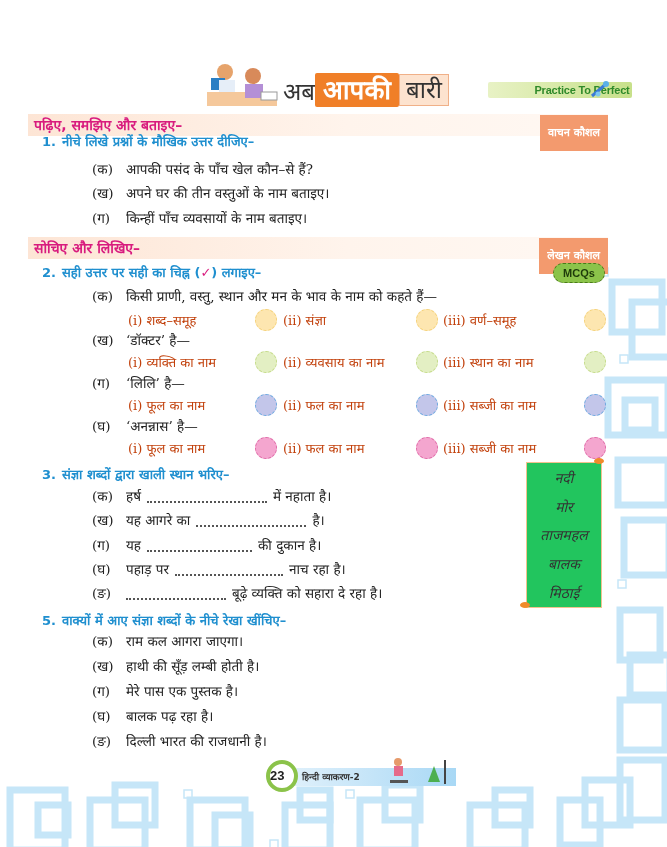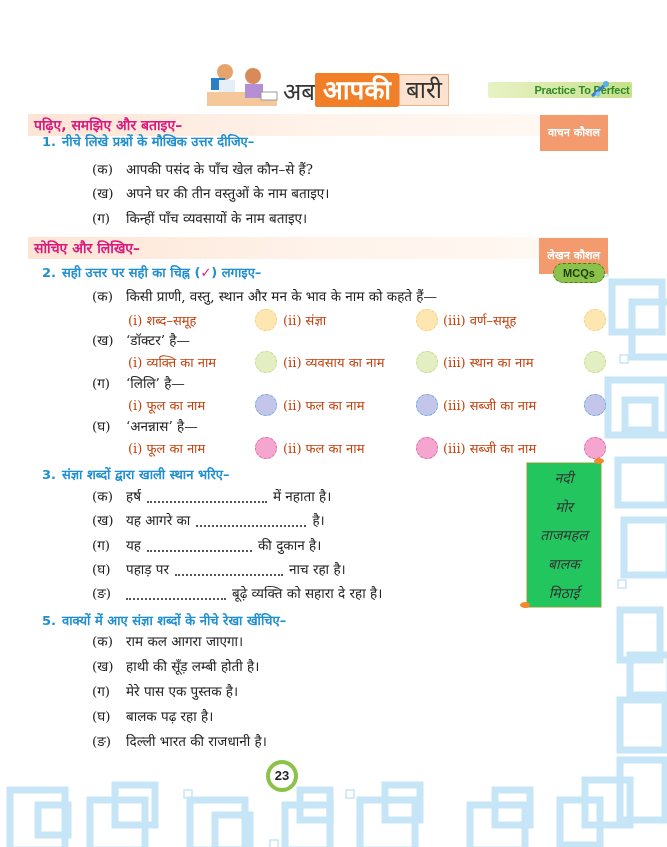--- a/index.html
+++ b/index.html
@@ -38,21 +38,21 @@
 
   .dots { display:inline-block; border-bottom:2px dotted #555; height:8px; vertical-align:middle; margin:0 6px; }
 
   .wordbox { left:526px; top:462px; width:74px; height:144px; background:#22c55e; border:1px solid #f1c28e; z-index:2;
              display:flex; flex-direction:column; justify-content:space-around; align-items:center; }
   .wordbox span { font-family:"DejaVu Serif", serif; font-style:italic; font-size:14px; color:#333; }
   .pin { position:absolute; width:10px; height:6px; background:#f08a2a; border-radius:50%; }
 
   .footer { left:266px; top:760px; width:190px; height:34px; }
   .pgnum { position:absolute; left:0; top:0; width:32px; height:32px; border-radius:50%; background:#fff; border:4px solid #8bc34a;
-           font-family:"Liberation Sans", sans-serif; font-weight:bold; font-size:13px; line-height:24px; text-align:center; color:#222; box-sizing:border-box; }
+           font-family:"Liberation Sans", sans-serif; font-weight:bold; font-size:13px; line-height:24px; text-align:left; color:#222; box-sizing:border-box; }
   .footband { position:absolute; left:26px; top:8px; width:164px; height:18px; background:linear-gradient(90deg,#dff0fb,#a8d8f5); }
   .foottext { position:absolute; left:10px; top:0; font-size:9px; font-weight:bold; color:#333; line-height:18px; }
 </style>
 </head>
 <body>
 
 <svg class="bgpat" viewBox="0 0 667 847" width="667" height="847">
   <g fill="none" stroke="#c6e6f8" stroke-width="7">
 
     <rect x="612" y="282" width="50" height="50"></rect>
@@ -200,14 +200,24 @@
 <div class="abs qtitle" style="left:42px;top:611px">
   <span class="num">5.</span><span>वाक्यों में आए संज्ञा शब्दों के नीचे रेखा खींचिए–</span>
 </div>
 <div class="abs item" style="left:92px;top:632px"><span class="lbl">(क)</span><span>राम कल आगरा जाएगा।</span></div>
 <div class="abs item" style="left:92px;top:657px"><span class="lbl">(ख)</span><span>हाथी की सूँड़ लम्बी होती है।</span></div>
 <div class="abs item" style="left:92px;top:682px"><span class="lbl">(ग)</span><span>मेरे पास एक पुस्तक है।</span></div>
 <div class="abs item" style="left:92px;top:707px"><span class="lbl">(घ)</span><span>बालक पढ़ रहा है।</span></div>
 <div class="abs item" style="left:92px;top:732px"><span class="lbl">(ङ)</span><span>दिल्ली भारत की राजधानी है।</span></div>
 
 <div class="abs footer">
+  <div class="footband">
+    <span class="foottext">हिन्दी व्याकरण-2</span>
+    <svg style="position:absolute;left:92px;top:-12px" width="66" height="30" viewBox="0 0 66 30">
+      <circle cx="14" cy="6" r="4" fill="#e69a6b"></circle>
+      <rect x="10" y="10" width="9" height="10" fill="#e56a8a"></rect>
+      <rect x="6" y="24" width="18" height="3" fill="#555"></rect>
+      <polygon points="44,26 50,10 56,26" fill="#4caf50"></polygon>
+      <rect x="60" y="4" width="2" height="24" fill="#444"></rect>
+    </svg>
+  </div>
   <div class="pgnum">23</div>
 </div>
 
 </body></html>

